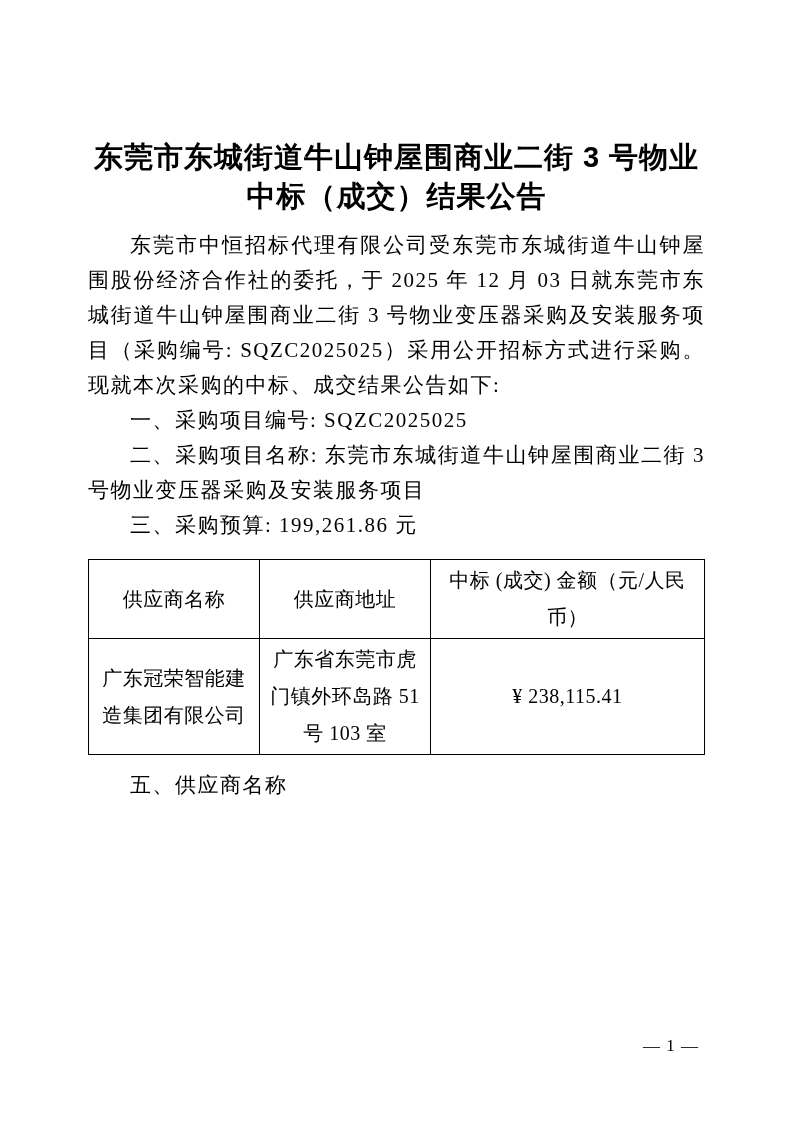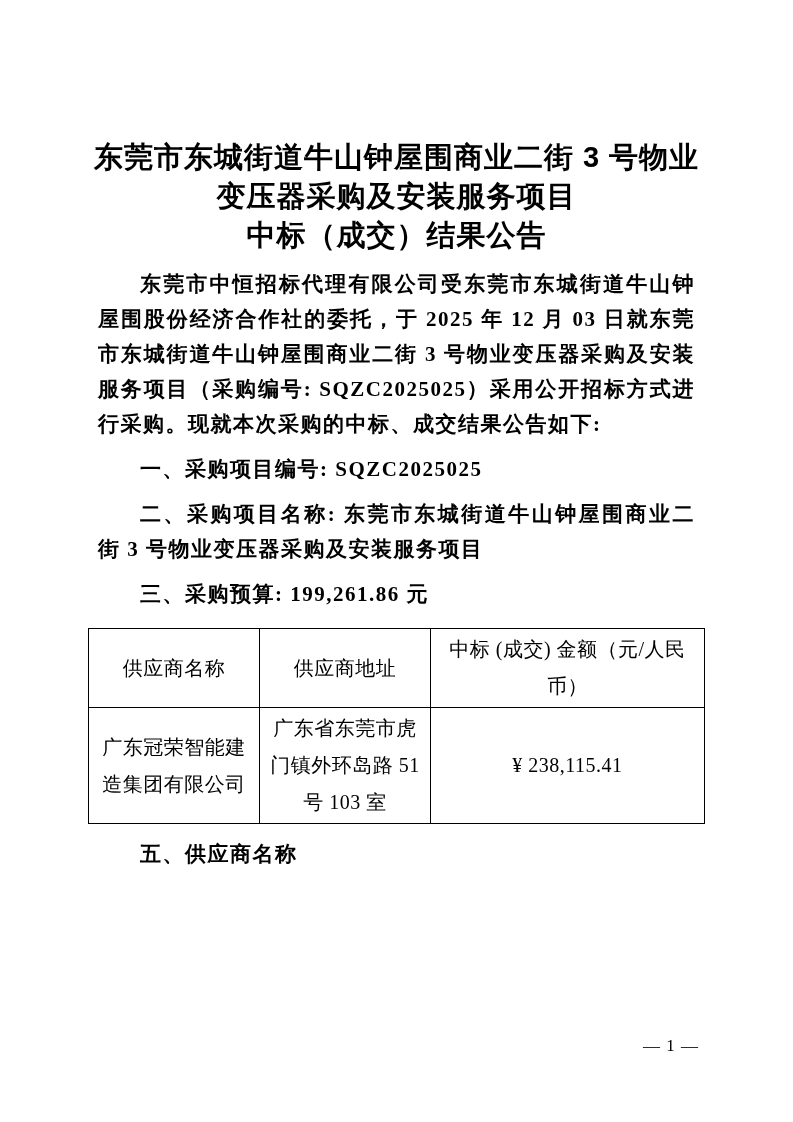--- a/index.html
+++ b/index.html
@@ -22,27 +22,26 @@
     margin: 0 0 12px 0;
     text-align: center;
     font-family: "Liberation Sans", sans-serif;
     font-weight: bold;
     font-size: 29px;
     line-height: 39px;
     letter-spacing: 1px;
   }
   .title-line { display: block; }
   .body-text {
-    margin: 10px;
+    margin: 0;
     font-family: "Liberation Serif", serif;
     font-size: 21px;
     line-height: 35px;
     letter-spacing: 1.5px;
     text-align: justify;
-    font-weight: bold;
   }
   .indent { text-indent: 2em; }
   .result-table {
     width: 100%;
     margin-top: 16px;
     border-collapse: collapse;
     table-layout: fixed;
     font-family: "Liberation Serif", serif;
     font-size: 20px;
     border-radius: 6px;
@@ -76,21 +75,20 @@
     color: #000000;
   }
 </style>
 </head>
 <body>
 
 <div class="page">
 
   <h1 class="doc-title">
     <span class="title-line">东莞市东城街道牛山钟屋围商业二街 3 号物业</span>
-    <span class="title-line">变压器采购及安装服务项目</span>
     <span class="title-line">中标（成交）结果公告</span>
   </h1>
 
   <p class="body-text indent">东莞市中恒招标代理有限公司受东莞市东城街道牛山钟屋围股份经济合作社的委托，于 2025 年 12 月 03 日就东莞市东城街道牛山钟屋围商业二街 3 号物业变压器采购及安装服务项目（采购编号: SQZC2025025）采用公开招标方式进行采购。现就本次采购的中标、成交结果公告如下:</p>
 
   <p class="body-text indent">一、采购项目编号: SQZC2025025</p>
 
   <p class="body-text indent">二、采购项目名称: 东莞市东城街道牛山钟屋围商业二街 3 号物业变压器采购及安装服务项目</p>
 
   <p class="body-text indent">三、采购预算: 199,261.86 元</p>

